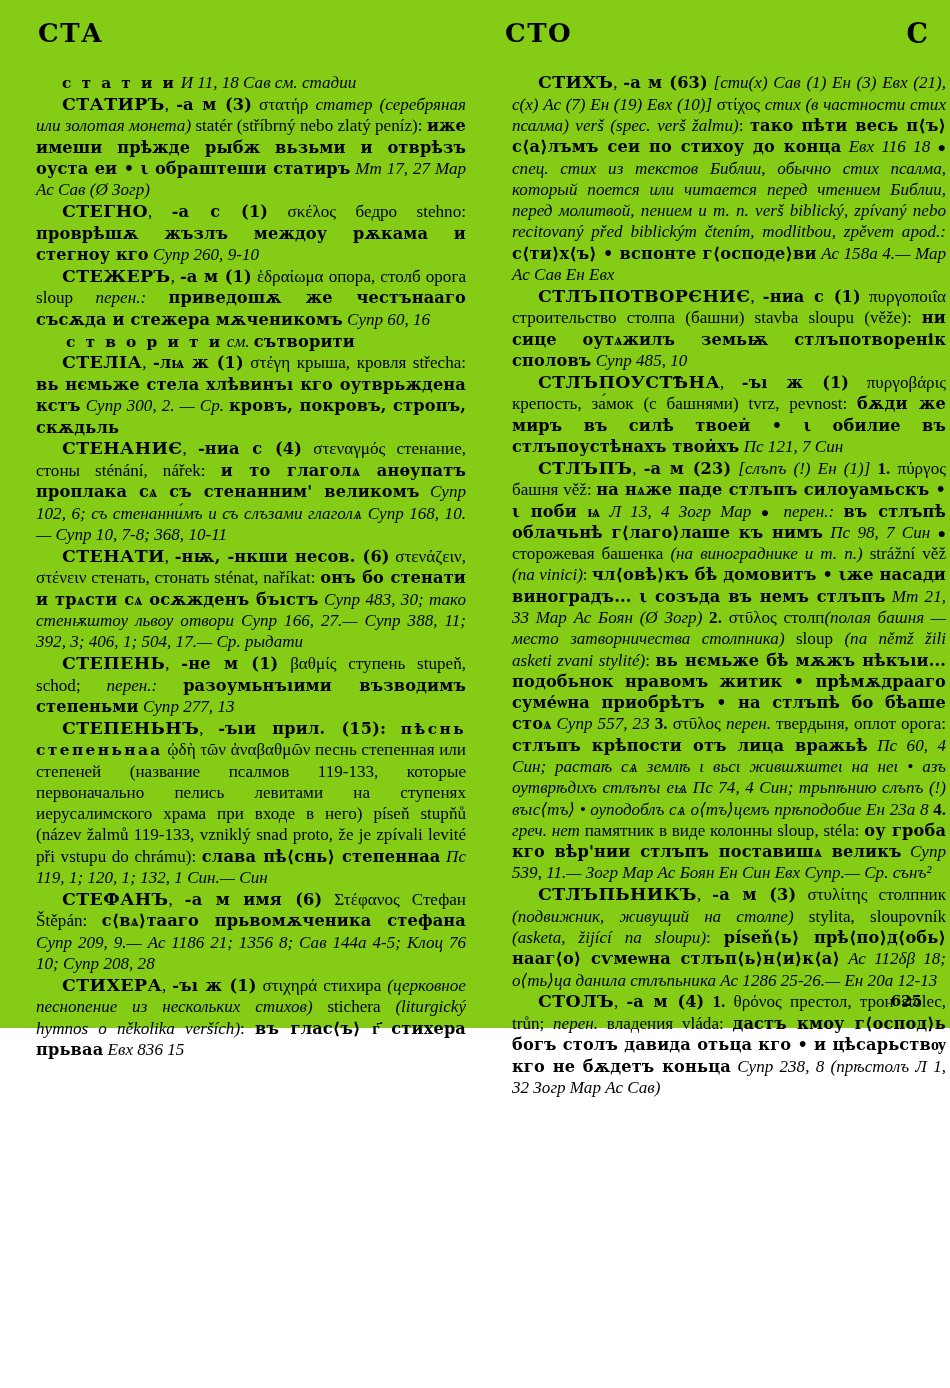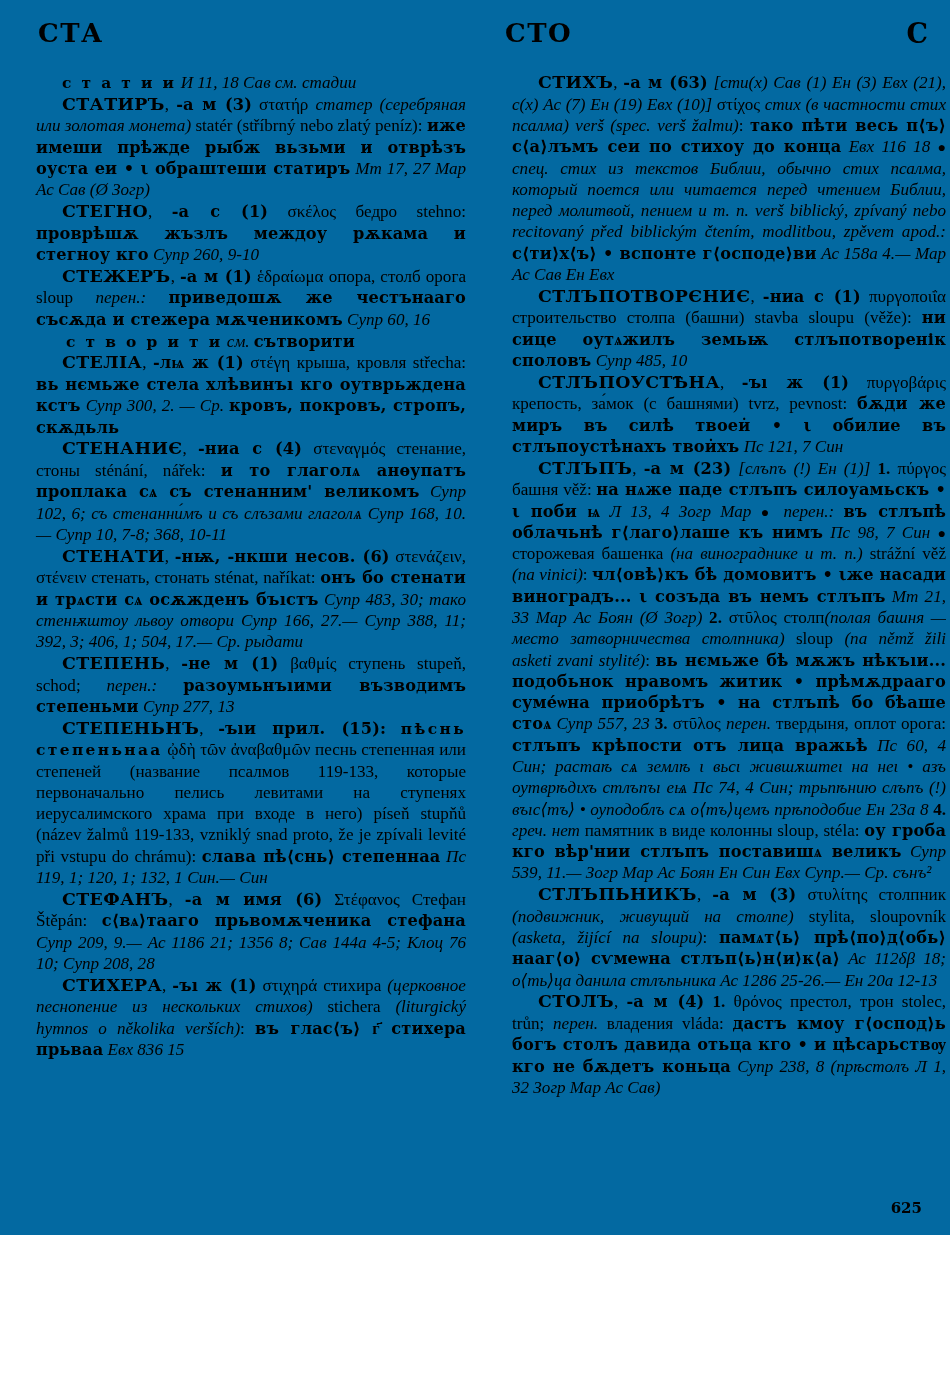--- a/index.html
+++ b/index.html
@@ -11,22 +11,22 @@
     width: 950px;
     height: 1388px;
     font-family: "Liberation Serif", "DejaVu Serif", serif;
     color: #000000;
     overflow: hidden;
   }
 
   #page {
     position: relative;
     width: 950px;
-    height: 1235px;
-    background: #0369a1;
+    height: 1028px;
+    background: #84cc16;
     box-sizing: border-box;
     padding: 0;
   }
 
   
   .runhead {
     position: absolute;
     top: 20px;
     left: 0;
     right: 0;
@@ -345,21 +345,21 @@
       </p>
 
       <p class="entry">
         <span class="hw">СТЛЪПЬНИКЪ</span><span class="rom">,</span>
         <span class="ocs">-а м (3)</span>
         <span class="gk">στυλίτης</span>
         <span class="rom">столпник</span>
         <span class="it">(подвижник, живущий на столпе)</span>
         <span class="rom">stylita, sloupovník</span>
         <span class="it">(asketa, žijící na sloupu)</span>:
-        <span class="ocs">памѧт⟨ь⟩ прѣ⟨по⟩д⟨обь⟩нааг⟨о⟩ сѵмеѡна стлъп⟨ь⟩н⟨и⟩к⟨а⟩</span>
+        <span class="ocs">píseň⟨ь⟩ прѣ⟨по⟩д⟨обь⟩нааг⟨о⟩ сѵмеѡна стлъп⟨ь⟩н⟨и⟩к⟨а⟩</span>
         <span class="it">Ас 112δβ 18; о⟨ть⟩ца данила стлъпьника Ас 1286 25-26.— Ен 20а 12-13</span>
       </p>
 
       <p class="entry">
         <span class="hw">СТОЛЪ</span><span class="rom">,</span>
         <span class="ocs">-а м (4)</span>
         <span class="bld">1.</span>
         <span class="gk">θρόνος</span>
         <span class="rom">престол, трон</span>
         <span class="rom">stolec, trůn</span>;

